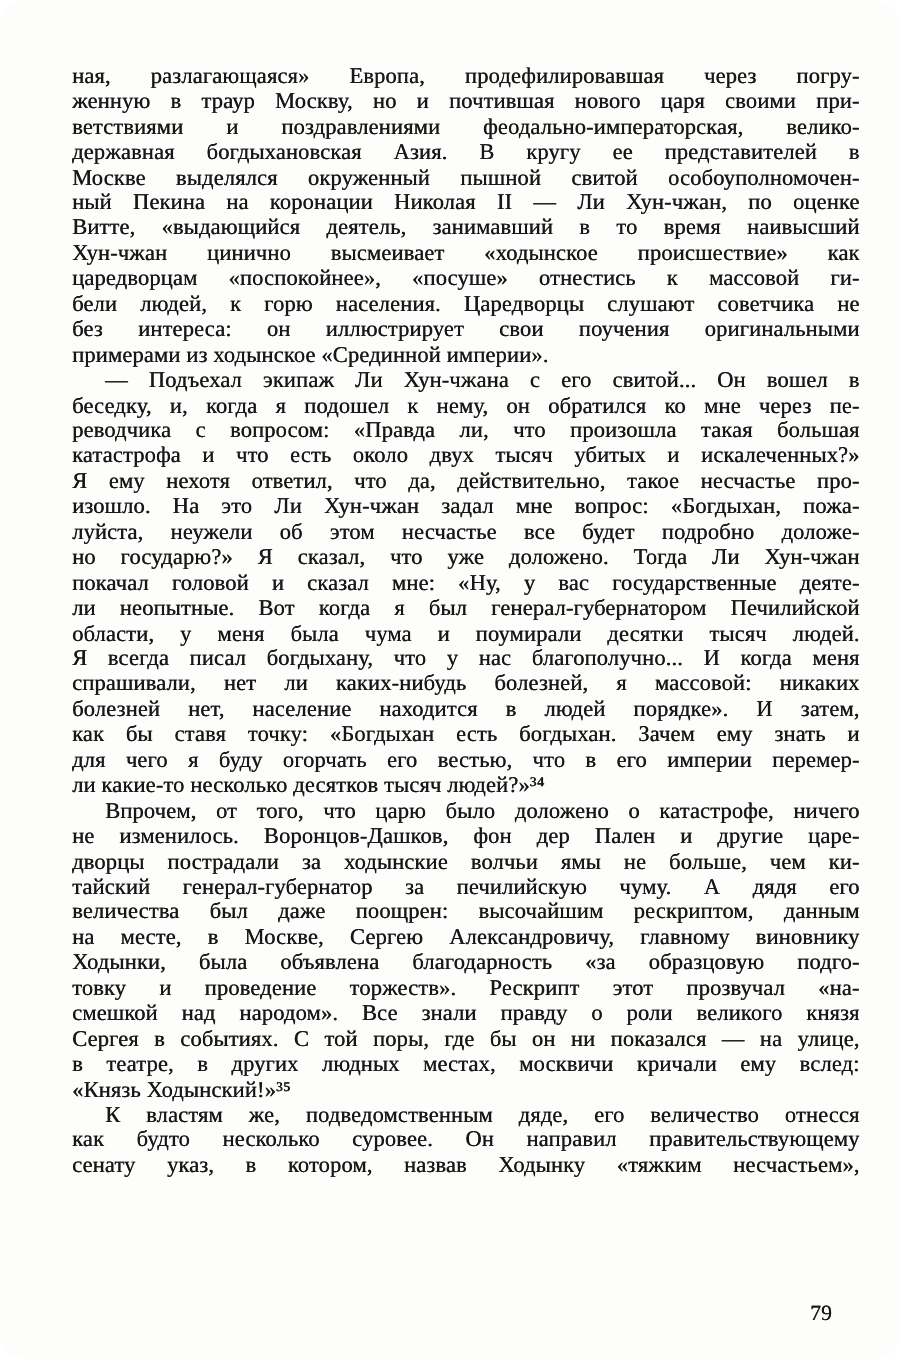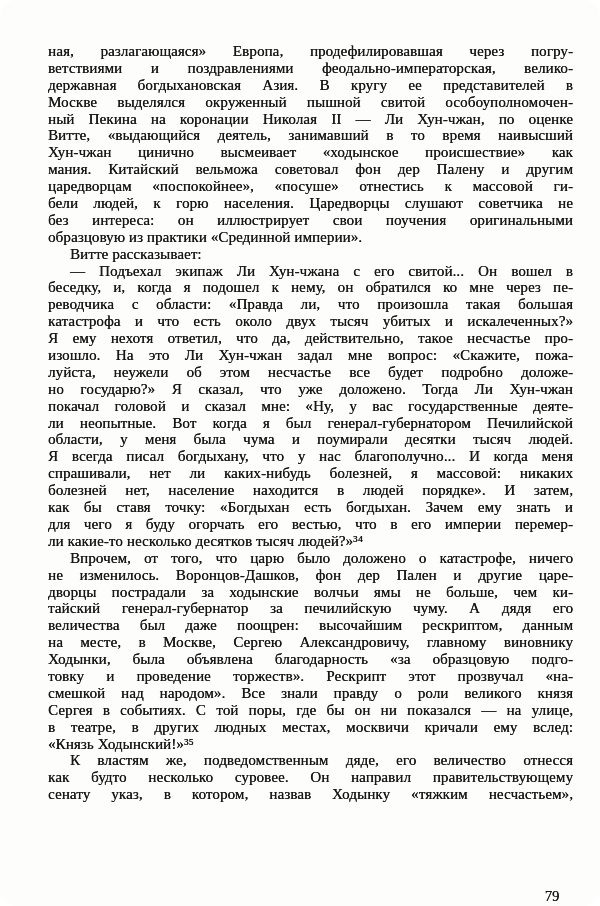--- a/index.html
+++ b/index.html
@@ -39,49 +39,47 @@
   }
   .line.indent {
     text-indent: 22px;
   }
   .page-number {
     position: absolute;
     top: 868px;
     left: 540px;
     width: 24px;
     font-size: 14.5px;
-    text-align: center;
+    text-align: left;
     text-shadow: 0.25px 0 0 currentColor;
-    margin-top: 20px;
   }
 </style>
 </head>
 <body>
 
 <div class="page">
   <div class="text-block">
       <div class="line">ная, разлагающаяся» Европа, продефилировавшая через погру-</div>
+      <div class="line">женную в траур Москву, но и почтившая нового царя своими при-</div>
       <div class="line">ветствиями и поздравлениями феодально-императорская, велико-</div>
       <div class="line">державная богдыхановская Азия. В кругу ее представителей в</div>
       <div class="line">Москве выделялся окруженный пышной свитой особоуполномочен-</div>
       <div class="line">ный Пекина на коронации Николая II — Ли Хун-чжан, по оценке</div>
       <div class="line">Витте, «выдающийся деятель, занимавший в то время наивысший</div>
       <div class="line">Хун-чжан цинично высмеивает «ходынское происшествие» как</div>
-      <div class="line">мания. Китайский вельможа советовал фон дер Палену и другим</div>
       <div class="line">царедворцам «поспокойнее», «посуше» отнестись к массовой ги-</div>
       <div class="line">бели людей, к горю населения. Царедворцы слушают советчика не</div>
       <div class="line">без интереса: он иллюстрирует свои поучения оригинальными</div>
-      <div class="line end">образцовую из практики «Срединной империи».</div>
-      <div class="line indent end">Витте рассказывает:</div>
+      <div class="line end">примерами из ходынское «Срединной империи».</div>
       <div class="line indent">— Подъехал экипаж Ли Хун-чжана с его свитой... Он вошел в</div>
       <div class="line">беседку, и, когда я подошел к нему, он обратился ко мне через пе-</div>
-      <div class="line">реводчика с области: «Правда ли, что произошла такая большая</div>
+      <div class="line">реводчика с вопросом: «Правда ли, что произошла такая большая</div>
       <div class="line">катастрофа и что есть около двух тысяч убитых и искалеченных?»</div>
       <div class="line">Я ему нехотя ответил, что да, действительно, такое несчастье про-</div>
-      <div class="line">изошло. На это Ли Хун-чжан задал мне вопрос: «Скажите, пожа-</div>
+      <div class="line">изошло. На это Ли Хун-чжан задал мне вопрос: «Богдыхан, пожа-</div>
       <div class="line">луйста, неужели об этом несчастье все будет подробно доложе-</div>
       <div class="line">но государю?» Я сказал, что уже доложено. Тогда Ли Хун-чжан</div>
       <div class="line">покачал головой и сказал мне: «Ну, у вас государственные деяте-</div>
       <div class="line">ли неопытные. Вот когда я был генерал-губернатором Печилийской</div>
       <div class="line">области, у меня была чума и поумирали десятки тысяч людей.</div>
       <div class="line">Я всегда писал богдыхану, что у нас благополучно... И когда меня</div>
       <div class="line">спрашивали, нет ли каких-нибудь болезней, я массовой: никаких</div>
       <div class="line">болезней нет, население находится в людей порядке». И затем,</div>
       <div class="line">как бы ставя точку: «Богдыхан есть богдыхан. Зачем ему знать и</div>
       <div class="line">для чего я буду огорчать его вестью, что в его империи перемер-</div>

